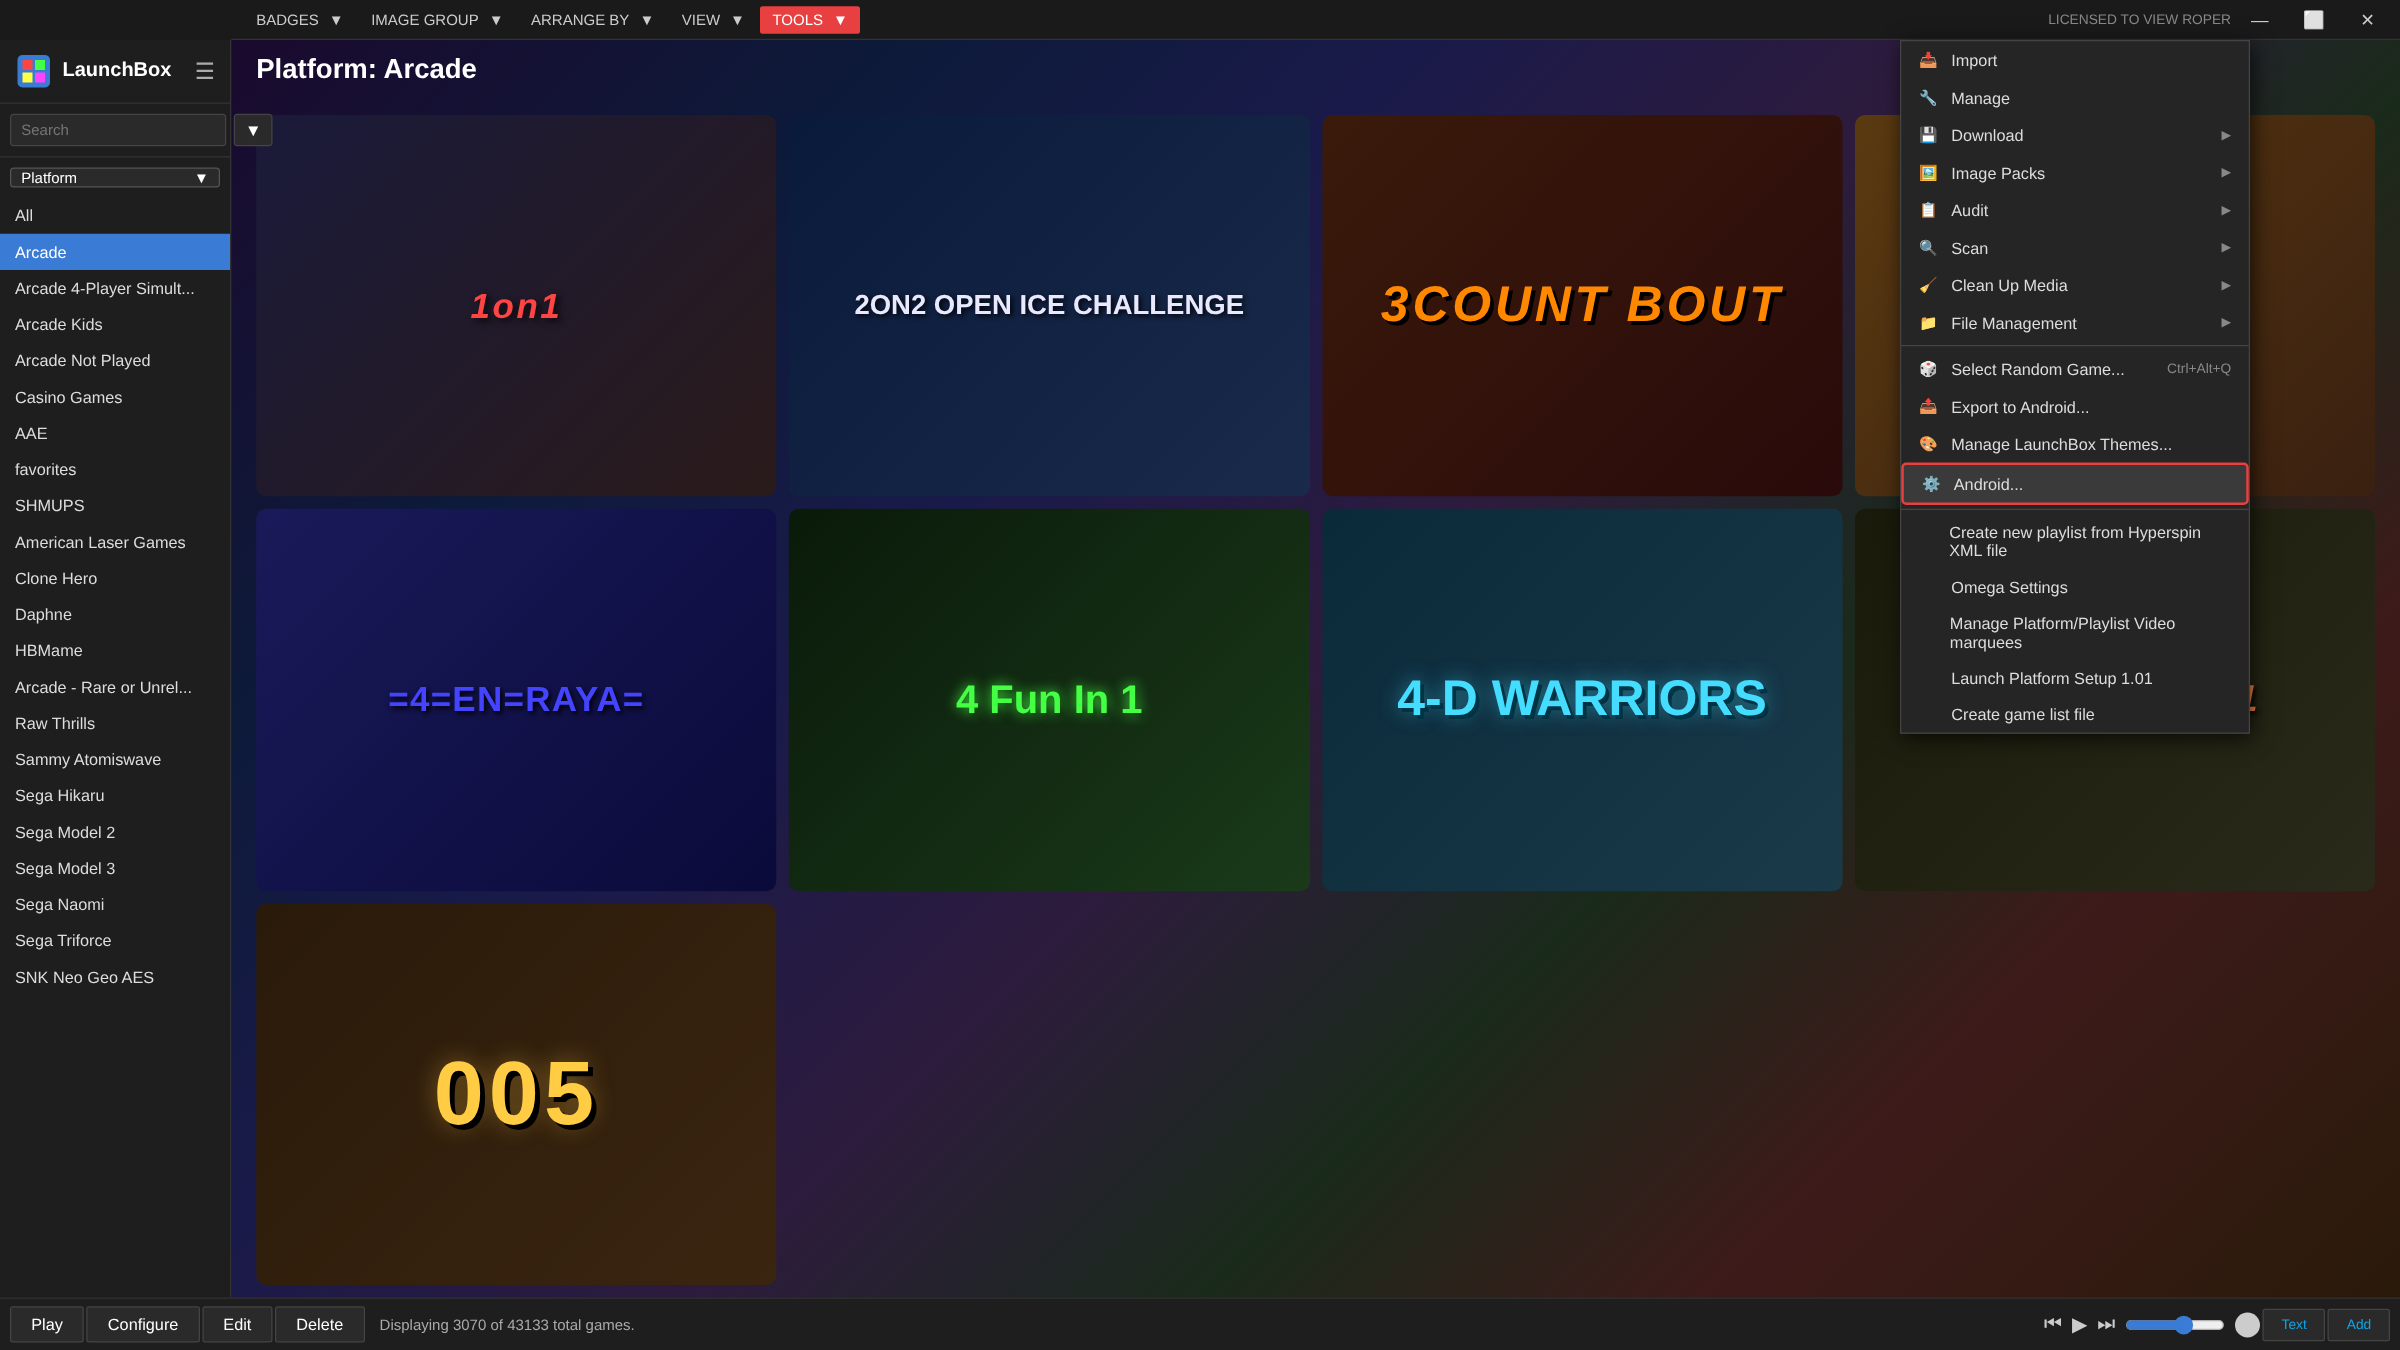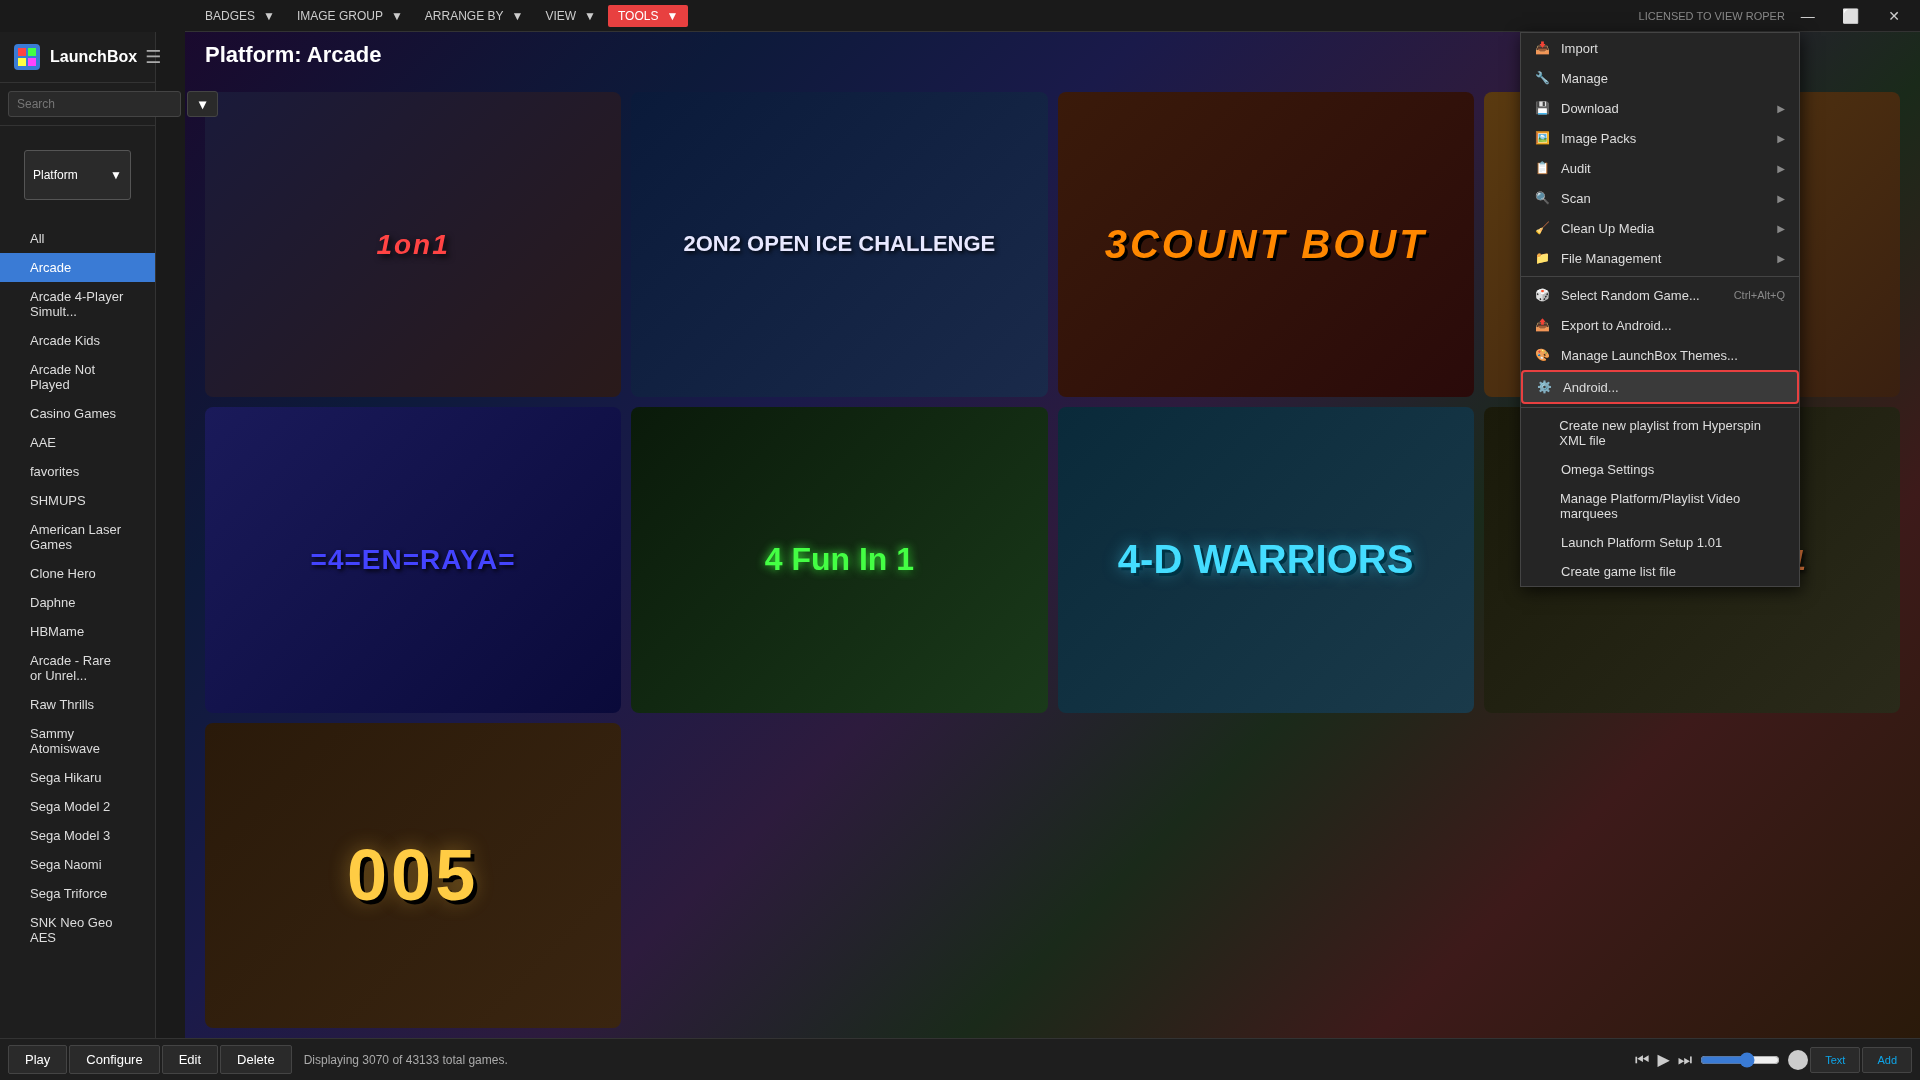--- a/index.html
+++ b/index.html
@@ -1,40 +1,40 @@
 <!DOCTYPE html>
 <html><head>
   <meta charset="utf-8">
   <style>
     * { margin: 0; padding: 0; box-sizing: border-box; }
     body { width: 1920px; height: 1080px; overflow: hidden; font-family: 'Segoe UI', Arial, sans-serif; background: #1a1a1a; color: #fff; }
     .win-btn { background: none; border: none; color: #ccc; font-size: 14px; padding: 4px 12px; cursor: pointer; }
 
     
     #sidebar {
-      position: absolute; top: 32px; left: 0; width: 156px; bottom: 42px;
+      position: absolute; top: 32px; left: 0; width: 185px; bottom: 42px;
       background: #1e1e1e; border-right: 1px solid #333; display: flex; flex-direction: column;
       z-index: 10;
     }
     #app-header { display: flex; align-items: center; gap: 8px; padding: 10px 12px; border-bottom: 1px solid #333; }
     #app-logo { width: 30px; height: 30px; }
     #app-title { font-size: 16px; font-weight: bold; color: #fff; }
     #hamburger { margin-left: auto; cursor: pointer; color: #aaa; font-size: 18px; }
 
     #search-area { padding: 8px; border-bottom: 1px solid #333; display: flex; gap: 6px; }
     #search-input { flex: 1; background: #2a2a2a; border: 1px solid #444; color: #fff; padding: 5px 8px; border-radius: 3px; font-size: 12px; }
     #filter-btn { background: #2a2a2a; border: 1px solid #444; color: #fff; padding: 4px 8px; cursor: pointer; border-radius: 3px; }
 
-    #platform-select { margin: 24px; background: #2a2a2a; border: 1px solid #555; color: #fff; padding: 17px 8px; font-size: 12px; border-radius: 3px; display: flex; align-items: center; justify-content: space-between; cursor: pointer; }
+    #platform-select { margin: 8px; background: #2a2a2a; border: 1px solid #555; color: #fff; padding: 0 8px; font-size: 12px; border-radius: 3px; display: flex; align-items: center; justify-content: space-between; cursor: pointer; }
 
     #nav-list { flex: 1; overflow-y: auto; }
     #nav-list::-webkit-scrollbar { width: 4px; }
     #nav-list::-webkit-scrollbar-track { background: #1e1e1e; }
     #nav-list::-webkit-scrollbar-thumb { background: #555; }
-    .nav-item { padding: 7px 30px; font-size: 13px; cursor: pointer; color: #ddd; }
+    .nav-item { padding: 7px 12px; font-size: 13px; cursor: pointer; color: #ddd; }
     .nav-item.active { background: #3a7bd5; color: #fff; }
 
     
     #main {
       position: absolute; top: 32px; left: 185px; right: 0; bottom: 42px;
       background: linear-gradient(135deg, #1a0a2e 0%, #0d1a3a 20%, #1a1a4a 35%, #2d1b3d 50%, #1a2a1a 65%, #3d1a1a 80%, #2a1a0a 100%);
       overflow: hidden;
     }
     #platform-title { position: absolute; top: 10px; left: 20px; font-size: 22px; font-weight: bold; color: #fff; z-index: 5; }
 

